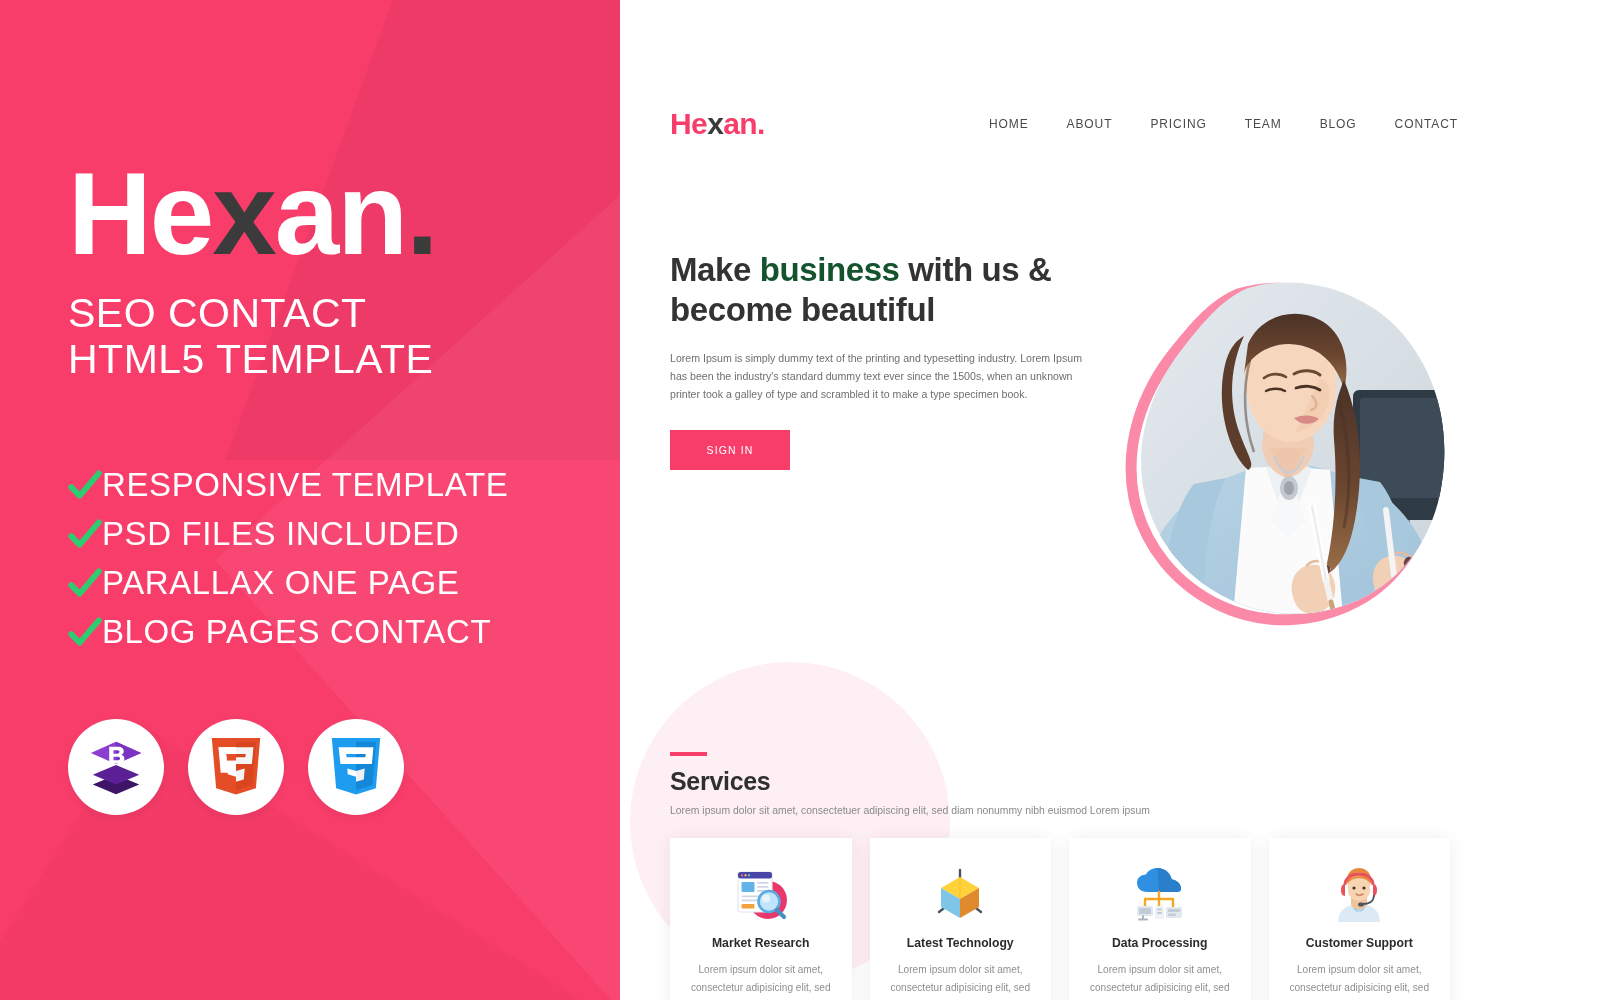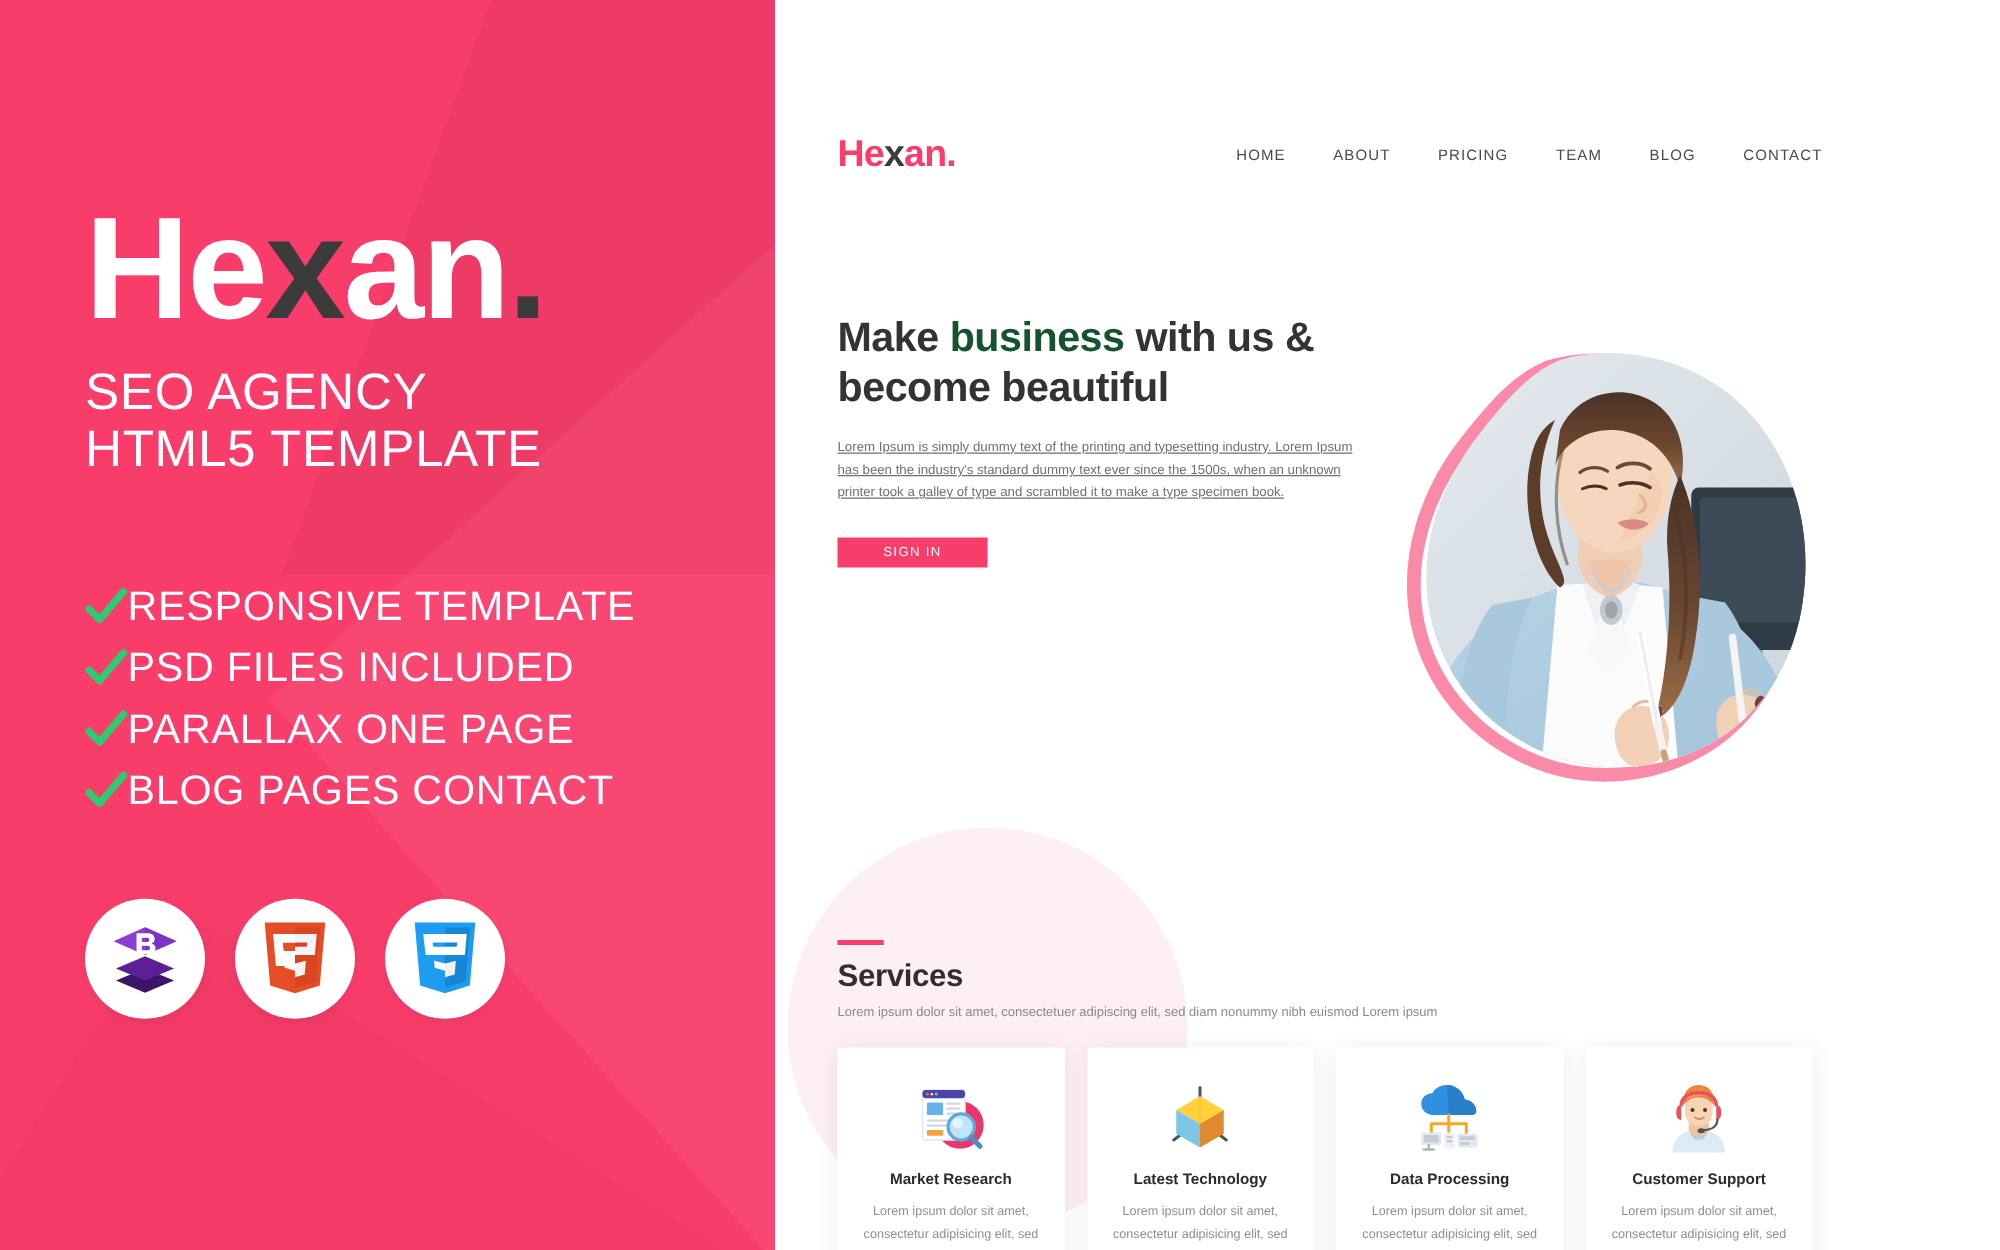--- a/index.html
+++ b/index.html
@@ -133,25 +133,24 @@
     color:#333333;
     letter-spacing:-0.4px;
   }
   .hero-h1 .accent { color:#14532d; }
   .hero-p {
     margin-top:19px;
     font-size:10.6px;
     line-height:1.72;
     color:#6f6f6f;
     width:420px;
-    text-decoration:underline;
   }
   .hero-btn {
     margin-top:26px;
-    width:120px; height:24px;
+    width:120px; height:40px;
     background:#f93d6b;
     border:none;
     color:#ffffff;
     font-size:10.5px;
     letter-spacing:1.1px;
     font-family:"Liberation Sans", sans-serif;
     cursor:pointer;
     text-align:center;
   }
 
@@ -218,21 +217,21 @@
 
   <div class="promo">
     <div class="promo-diag-a"></div>
     <div class="promo-diag-b"></div>
     <div class="promo-diag-c"></div>
 
     <div class="promo-inner">
       <div class="promo-logo"><span>He</span><span class="xchar">x</span><span>an</span><span class="dot">.</span></div>
 
       <div class="promo-sub">
-        <span>SEO AGENCY</span>
+        <span>SEO CONTACT</span>
         <span>HTML5 TEMPLATE</span>
       </div>
 
       <div class="promo-features">
         <div class="feat">
           <svg class="feat-check" viewBox="0 0 32 32">
             <path d="M3 18 L11 26 L29 5" fill="none" stroke="#2ecc71" stroke-width="5.4" stroke-linecap="round" stroke-linejoin="round"></path>
           </svg>
           <div class="feat-label">RESPONSIVE TEMPLATE</div>
         </div>

